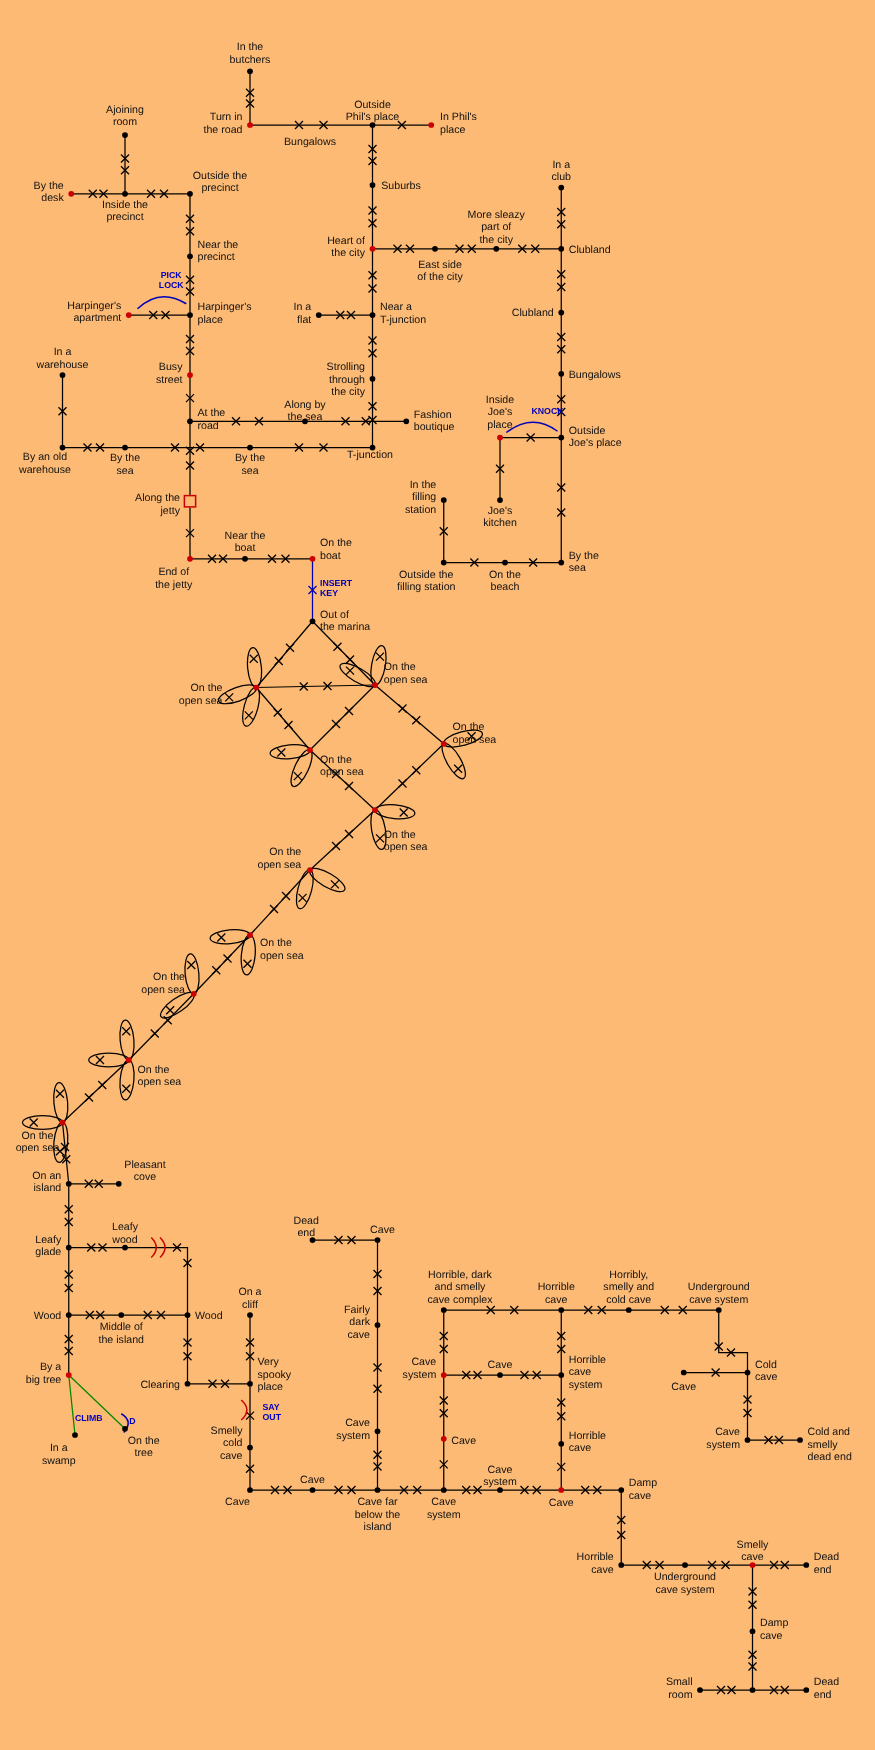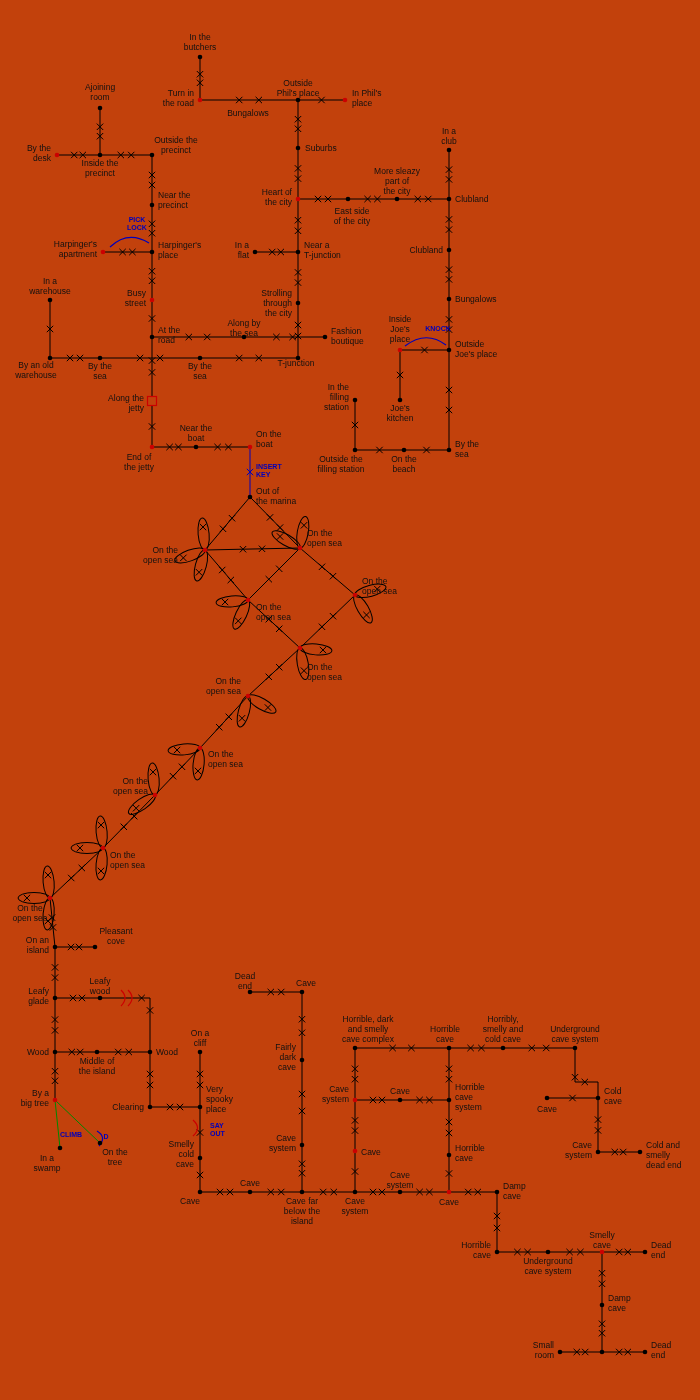--- a/index.html
+++ b/index.html
@@ -2,21 +2,21 @@
 <html><head>
 <meta charset="utf-8">
 <style>
   html,body{margin:0;padding:0;background:#c0c0c0;}
   #map-wrap{position:relative;width:700px;height:1400px;background:#c0c0c0;overflow:hidden;}
   svg text{font-family:"Liberation Sans","DejaVu Sans",sans-serif;}
 </style>
 </head>
 <body style="background: rgb(192, 192, 192);">
 
-<div id="map-wrap" style="background: #c2410c;">
+<div id="map-wrap" style="background: #fdba74;">
   <svg id="map-svg" width="700" height="1400" viewBox="0 0 700 1400" xmlns="http://www.w3.org/2000/svg">
       <polyline points="200,57 200,100" fill="none" stroke="#000000" stroke-width="1"></polyline>
       <path d="M 196.8 71 L 203.2 77.4 M 196.8 77.4 L 203.2 71" stroke="#000000" stroke-width="1" fill="none"></path>
       <path d="M 196.8 79.6 L 203.2 86 M 196.8 86 L 203.2 79.6" stroke="#000000" stroke-width="1" fill="none"></path>
       <polyline points="200,100 298,100" fill="none" stroke="#000000" stroke-width="1"></polyline>
       <path d="M 236 96.8 L 242.39999999999998 103.2 M 236 103.2 L 242.39999999999998 96.8" stroke="#000000" stroke-width="1" fill="none"></path>
       <path d="M 255.60000000000002 96.8 L 262 103.2 M 255.60000000000002 103.2 L 262 96.8" stroke="#000000" stroke-width="1" fill="none"></path>
       <polyline points="298,100 345,100" fill="none" stroke="#000000" stroke-width="1"></polyline>
       <path d="M 318.3 96.8 L 324.7 103.2 M 318.3 103.2 L 324.7 96.8" stroke="#000000" stroke-width="1" fill="none"></path>
       <polyline points="298,100 298,148" fill="none" stroke="#000000" stroke-width="1"></polyline>

